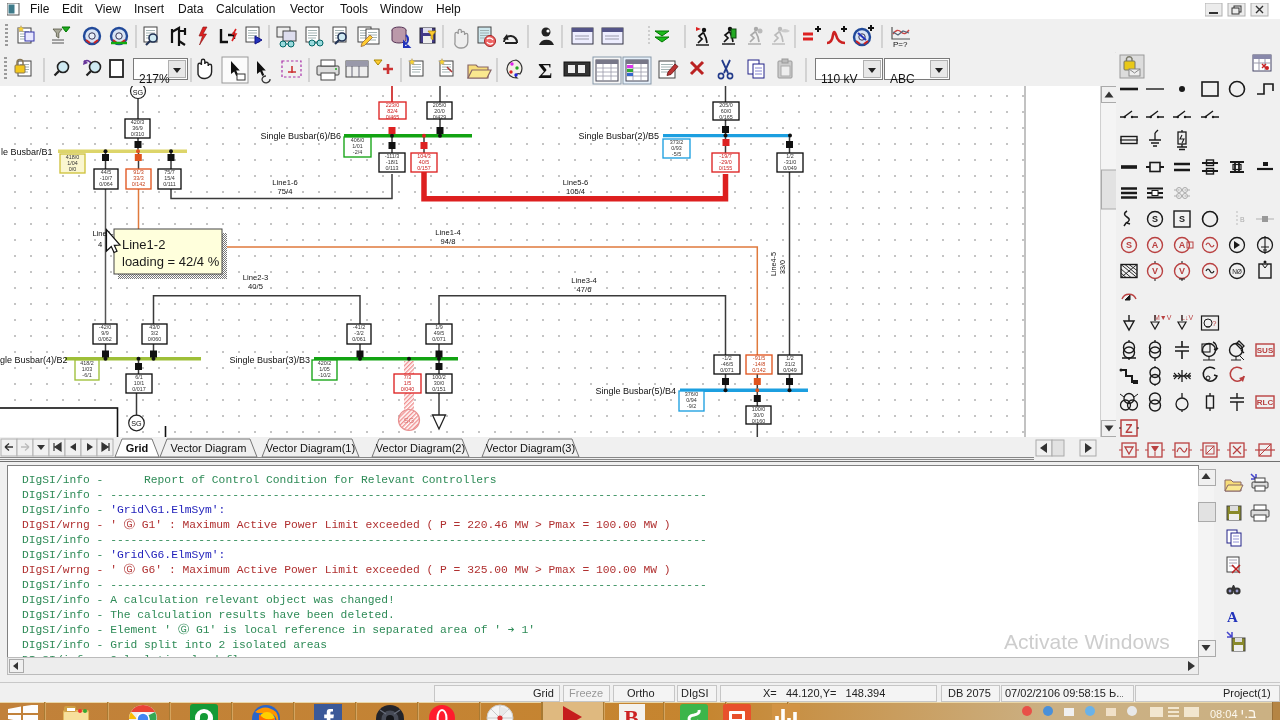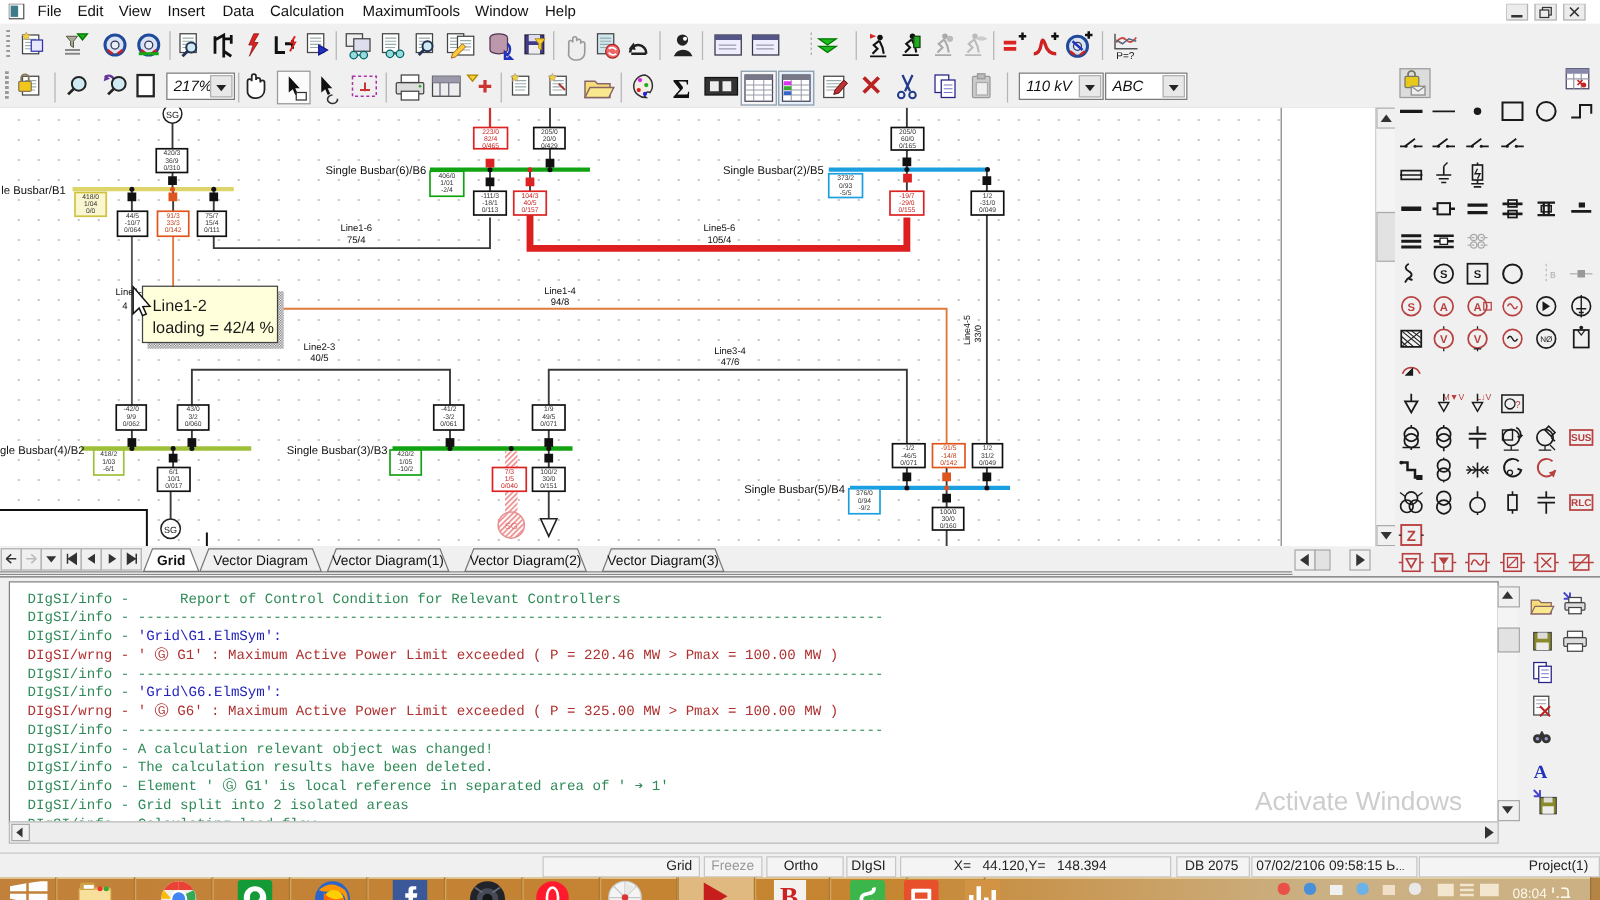--- a/index.html
+++ b/index.html
@@ -5,21 +5,21 @@
  font-family:"Liberation Sans",sans-serif;background:#f0f0f0;}
 #root{position:absolute;left:0;top:0;width:1084px;height:720px;}
 .abs{position:absolute;}
 #menubar{left:0;top:0;width:1280px;height:19px;background:#ffffff;font-size:12px;color:#111;}
 .mi{position:absolute;top:2px;}
 #tb1{left:0;top:19px;width:1280px;height:33px;background:#f0f0f0;border-bottom:1px solid #e3e3e3;}
 #tb2{left:0;top:52px;width:1115px;height:34px;background:#f0f0f0;border-bottom:1px solid #a8a8a8;}
 .grip{position:absolute;width:3px;top:5px;height:22px;
  background:repeating-linear-gradient(180deg,#9a9a9a 0 2px,#f0f0f0 2px 4px);}
 .combo{position:absolute;background:#fff;border:1px solid #7a7a7a;height:20px;font-size:12px;color:#111;}
-.combo .tx{position:absolute;left:5px;top:3px;font-style:italic;}
+.combo .tx{position:absolute;left:5px;top:13px;}
 .combo .btn{position:absolute;right:1px;top:1px;bottom:1px;width:16px;background:#e8e8e8;border:1px solid #b0b0b0;}
 .combo .btn:after{content:"";position:absolute;left:4px;top:7px;border:4px solid transparent;border-top:5px solid #222;}
 #canvas{left:0;top:86px;width:1100px;height:351px;background:#fff;overflow:hidden;
  background-image:radial-gradient(circle,#c4c4c4 0.8px,rgba(0,0,0,0) 1px);
  background-size:16px 16px;background-position:7px 2px;}
 #vsb{left:1100px;top:86px;width:16px;height:351px;background:#f2f2f2;border-left:1px solid #d0d0d0;}
 #rightpanel{left:1116px;top:52px;width:164px;height:409px;background:#f0f0f0;}
 #tabbar{left:0;top:437px;width:1034px;height:22px;background:#f0f0f0;border-bottom:1px solid #888;}
 #hsbc{left:1034px;top:439px;width:64px;height:20px;background:#f0f0f0;}
 #output{left:0;top:461px;width:1280px;height:221px;background:#f0f0f0;border-top:1px solid #707070;}
@@ -41,21 +41,21 @@
   <svg class="abs" style="left:7px;top:3px" width="13" height="13">
    <rect x="0" y="0" width="12" height="12" fill="#fff" stroke="#555"></rect>
    <rect x="1.5" y="1.5" width="6" height="9" fill="#3d7a8a"></rect>
   </svg>
   <span class="mi" style="left:30px">File</span>
   <span class="mi" style="left:62px">Edit</span>
   <span class="mi" style="left:95px">View</span>
   <span class="mi" style="left:134px">Insert</span>
   <span class="mi" style="left:178px">Data</span>
   <span class="mi" style="left:216px">Calculation</span>
-  <span class="mi" style="left:290px">Maximum</span>
+  <span class="mi" style="left:290px">Vector</span>
   <span class="mi" style="left:340px">Tools</span>
   <span class="mi" style="left:380px">Window</span>
   <span class="mi" style="left:436px">Help</span>
 
   <svg class="abs" style="left:1205px;top:3px" width="70" height="14">
     <rect x="0" y="0" width="17" height="13" fill="#ececec" stroke="#b0b0b0"></rect>
     <rect x="4" y="9" width="9" height="2" fill="#333"></rect>
     <rect x="23" y="0" width="17" height="13" fill="#ececec" stroke="#b0b0b0"></rect>
     <rect x="29" y="3" width="7" height="6" fill="none" stroke="#333"></rect>
     <rect x="27" y="5" width="7" height="6" fill="#ececec" stroke="#333"></rect>

